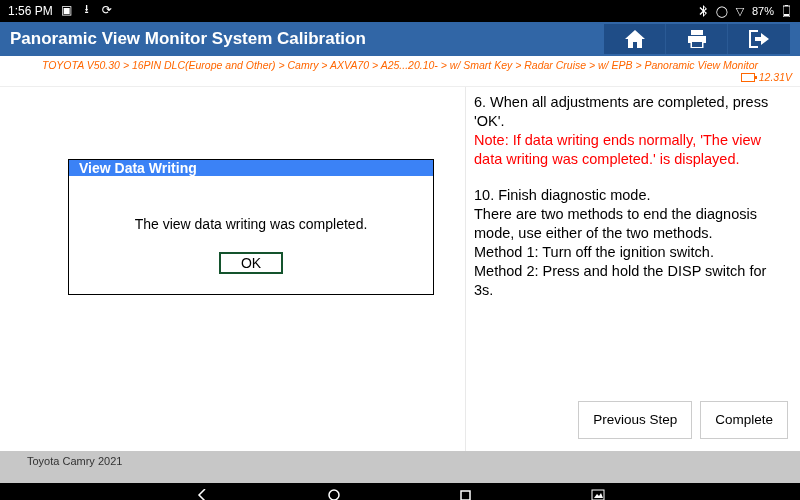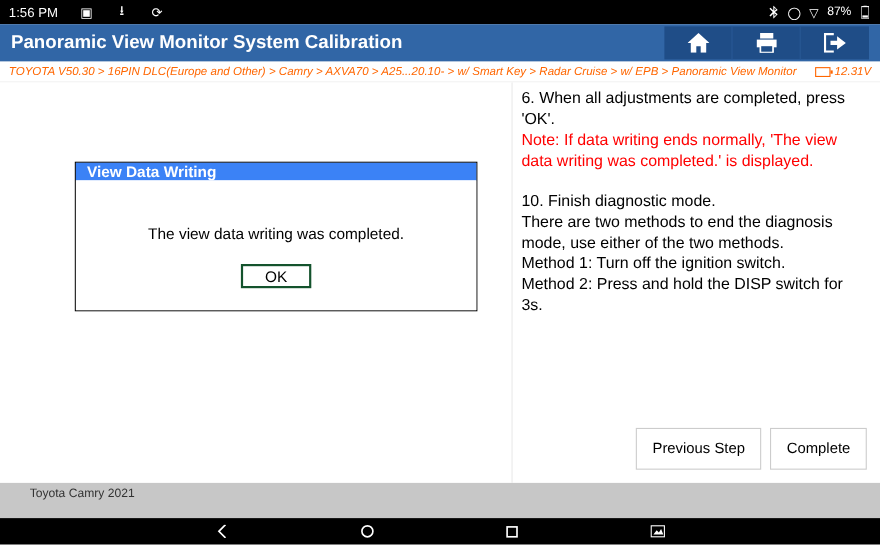--- a/index.html
+++ b/index.html
@@ -1,33 +1,33 @@
 <!DOCTYPE html>
 <html><head>
 <meta charset="utf-8">
 <style>
   * { margin: 0; padding: 0; box-sizing: border-box; }
   html, body { width: 800px; height: 500px; font-family: Arial, sans-serif; overflow: hidden; }
   
   
   .status-bar { background: #000; color: #fff; height: 22px; display: flex; align-items: center; padding: 0 8px; font-size: 12px; }
-  .status-left { display: flex; align-items: center; gap: 20px; }
+  .status-left { display: flex; gap: 8px; }
   .status-right { margin-left: auto; display: flex; align-items: center; gap: 6px; font-size: 11px; }
   .status-icon { width: 12px; height: 12px; display: inline-flex; align-items: center; justify-content: center; }
   
   
   .header-bar { background: #3166a6; color: #fff; height: 34px; display: flex; align-items: center; padding: 0 10px; }
   .header-title { font-size: 17px; font-weight: bold; flex: 1; }
   .header-buttons { display: flex; gap: 0; }
   .header-btn { background: #1f4d87; border-right: 1px solid #2a5a95; width: 62px; height: 30px; display: flex; align-items: center; justify-content: center; cursor: pointer; }
   .header-btn:last-child { border-right: none; }
   .header-btn svg { fill: #fff; }
   
   
-  .breadcrumb { background: #fff; color: #f60; font-size: 10.5px; padding: 3px 8px; font-style: italic; display: flex; align-items: center; border-bottom: 1px solid #eee; }
+  .breadcrumb { background: #fff; color: #f60; font-size: 10.5px; padding: 3px 8px; font-style: italic; display: flex; align-items: center; border-bottom: 1px solid #eee; flex-direction: column; }
   .breadcrumb-voltage { margin-left: auto; color: #f60; font-style: italic; display: flex; align-items: center; gap: 4px; }
   .batt-icon { display:inline-block; width:14px; height:9px; border:1px solid #f60; position:relative; }
   .batt-icon::after { content:''; position:absolute; right:-3px; top:2px; width:2px; height:3px; background:#f60; }
   
   
   .main { display: flex; height: 364px; background:#fff; }
   .left-panel { width: 466px; padding: 0; position: relative; border-right:1px solid #e9e9e9; }
   .dialog-container { position: absolute; top: 72px; left: 68px; width: 366px; border:1px solid #000; }
   .dialog-title-bar { background: #3b82f6; color: #fff; padding: 0 10px; font-size: 14px; font-weight:bold; }
   .dialog-body { background: #fff; padding: 40px 10px 20px 10px; text-align: center; }

